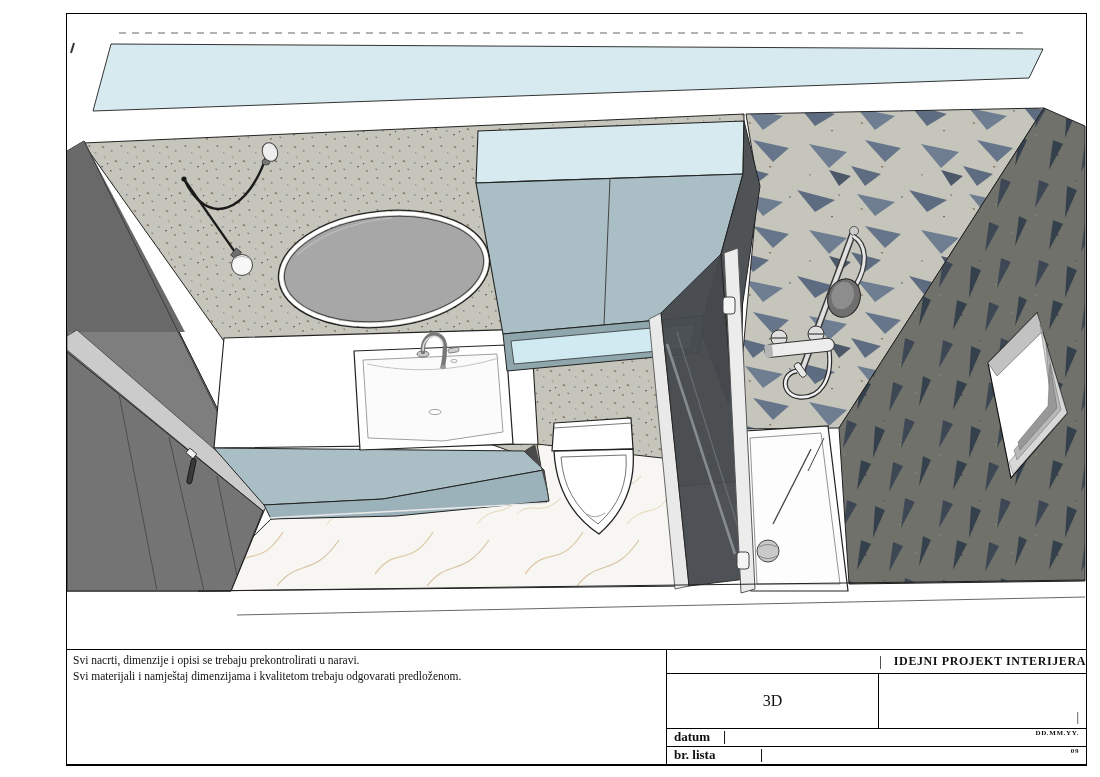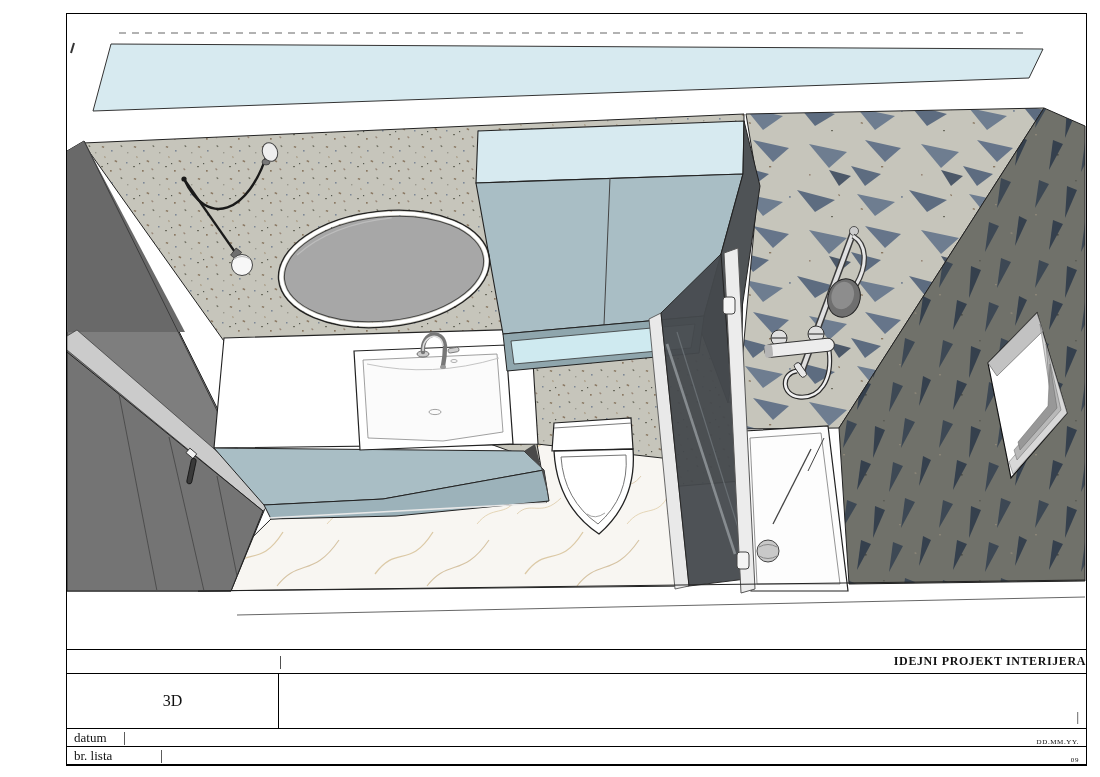--- a/index.html
+++ b/index.html
@@ -15,21 +15,21 @@
   .r1 .sp{width:212px;}
   .r1 .pipe1{font-size:15px;font-weight:300;}
   .ptitle{flex:1;text-align:right;font-size:12px;font-weight:700;letter-spacing:.6px;}
   .r2{height:55px;border-bottom:1.3px solid #000;display:flex;box-sizing:border-box;}
   .c3d{width:212px;border-right:1.3px solid #000;box-sizing:border-box;display:flex;align-items:center;justify-content:center;font-size:16px;}
   .cEmpty{flex:1;position:relative;}
   .cEmpty .pipe2{position:absolute;right:7px;bottom:3px;font-size:13px;}
   .r3{flex:1;display:flex;box-sizing:border-box;}
   .cAuthor{width:212px;border-right:1.3px solid #000;box-sizing:border-box;display:flex;align-items:center;justify-content:center;font-size:16px;}
   .cMeta{flex:1;display:flex;flex-direction:column;}
-  .mrow{flex:1;display:flex;align-items:flex-end;padding:0 7px;box-sizing:border-box;}
+  .mrow{flex:1;display:flex;align-items:flex-start;padding:0 7px;box-sizing:border-box;font-weight:bold;}
   .mrow + .mrow{border-top:1.3px solid #000;gap:37px;}
   .mlabel{font-size:13px;width:49px;}
   .mpipe{font-size:14px;}
   .mvalue{flex:1;text-align:right;font-size:7px;letter-spacing:.6px;padding-left:40px;}
 </style>
 </head>
 <body>
 
 <div class="sheet">
   <div class="frame">
@@ -246,20 +246,24 @@
         <line x1="131" y1="577" x2="1018" y2="566" stroke="#222" stroke-width="1"></line>
         <line x1="170" y1="601" x2="1018" y2="583" stroke="#555" stroke-width=".9"></line>
       </g>
 
       <g>
         <line x1="7" y1="29" x2="4" y2="39" stroke="#333" stroke-width="2"></line>
       </g>
     </svg>
 
     <div class="tblock">
+      <div class="notes">
+        <div>Svi nacrti, dimenzije i opisi se trebaju prekontrolirati u naravi.</div>
+        <div>Svi materijali i namještaj dimenzijama i kvalitetom trebaju odgovarati predloženom.</div>
+      </div>
       <div class="tbr">
         <div class="r1">
           <span class="sp"></span>
           <span class="pipe1">|</span>
           <span class="ptitle">IDEJNI PROJEKT INTERIJERA</span>
         </div>
         <div class="r2">
           <div class="c3d">
             <span>3D</span>
           </div>

